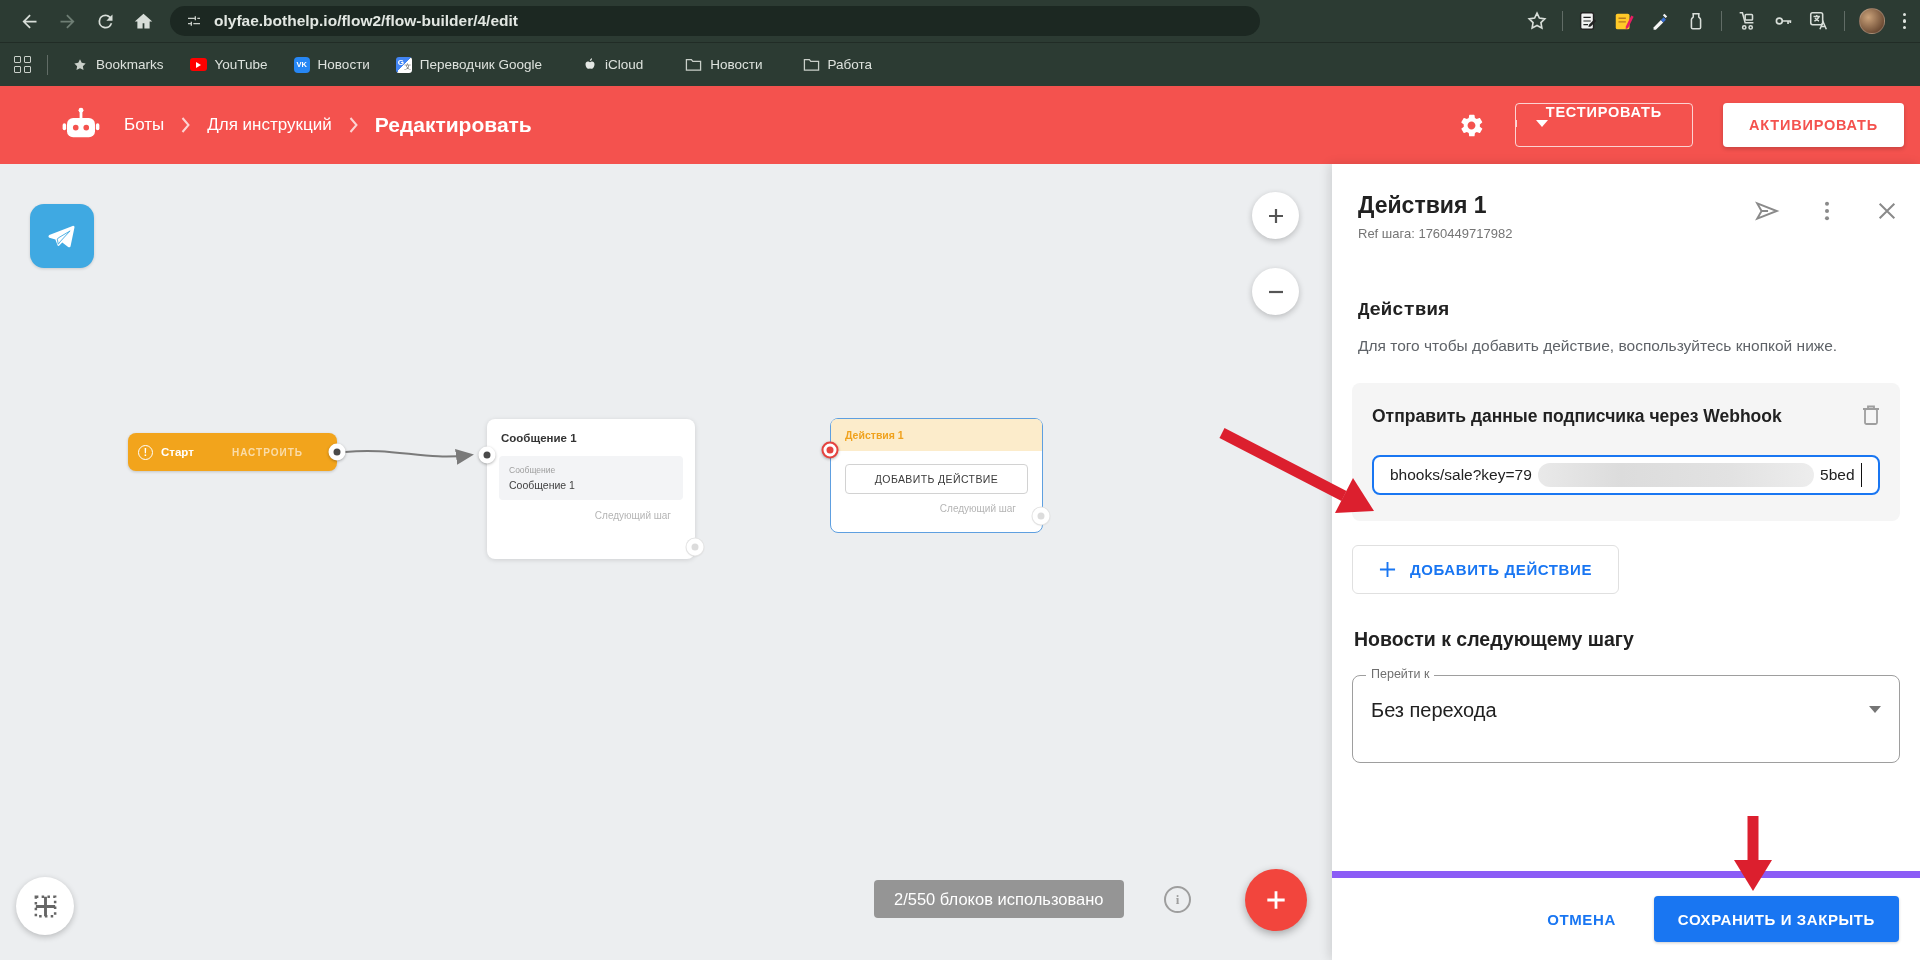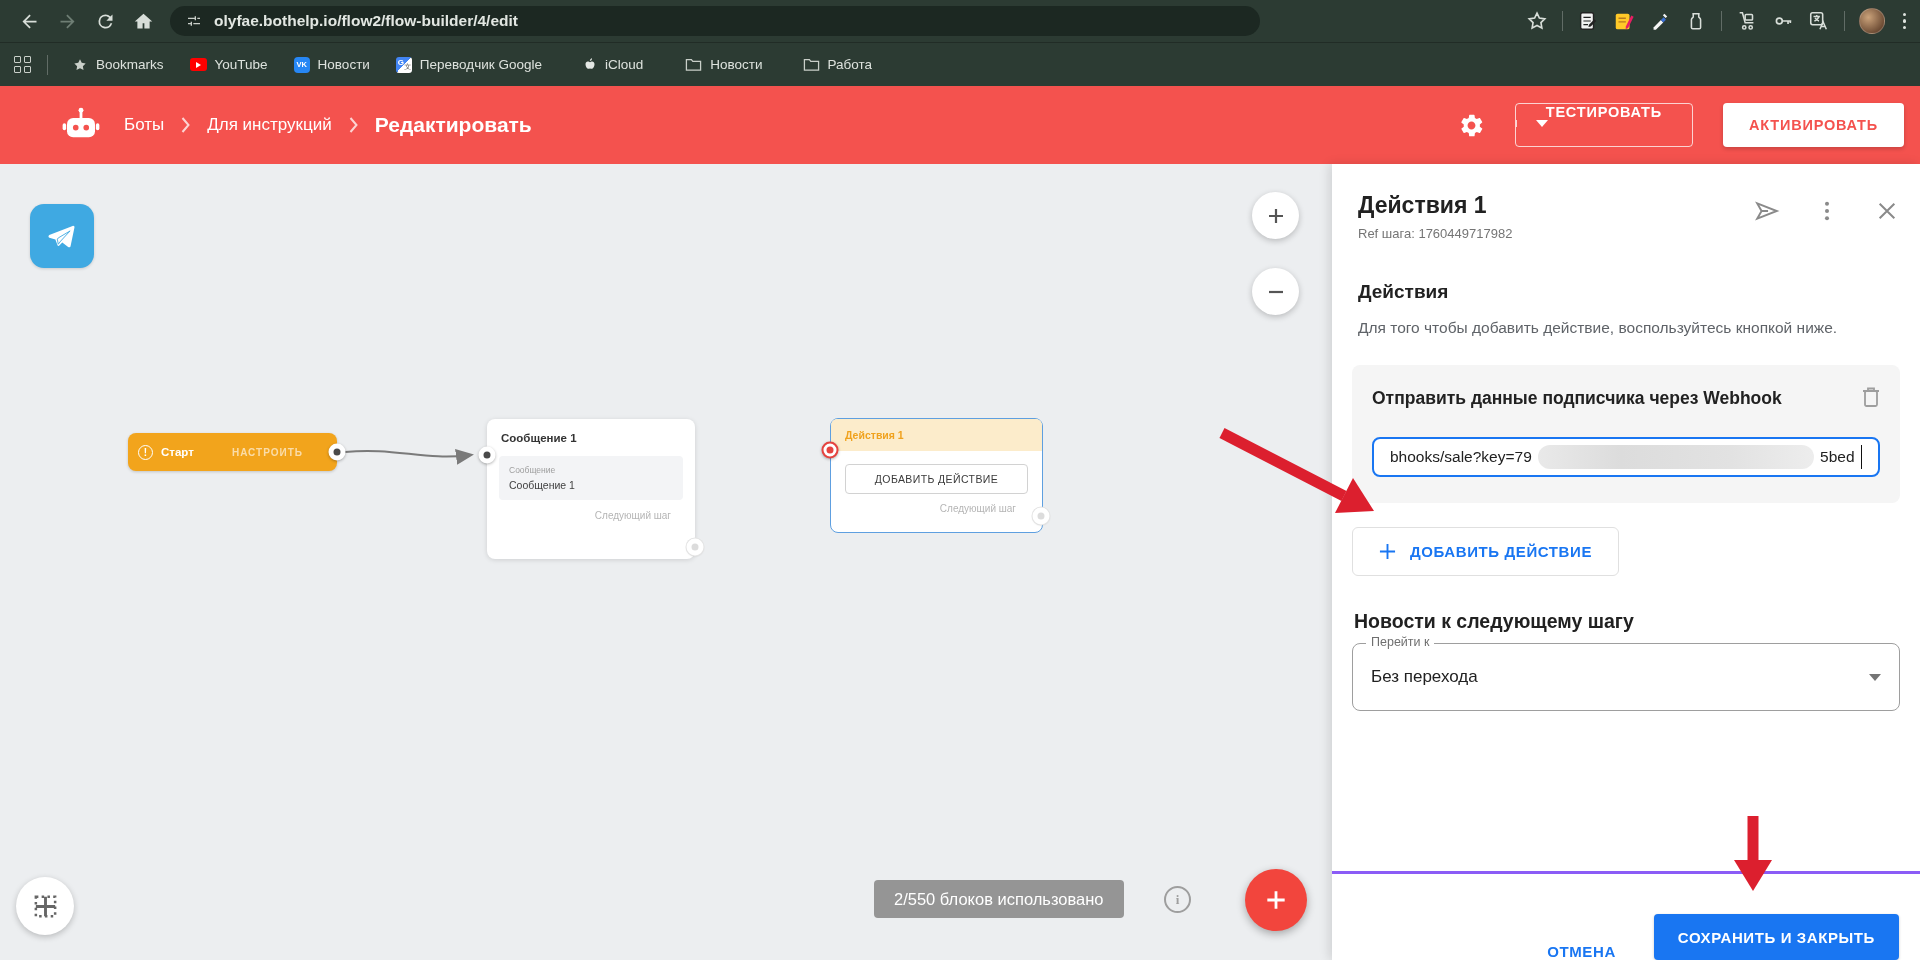--- a/index.html
+++ b/index.html
@@ -98,43 +98,43 @@
     border:none; box-shadow:0 3px 8px rgba(0,0,0,.3); display:flex; align-items:center; justify-content:center; }
   .fab svg { width:26px; height:26px; }
 
   
   .panel-inner { padding:28px 20px 0; }
   .p-head { display:flex; align-items:flex-start; }
   .p-title { font-size:23px; font-weight:bold; color:#212121; margin-left:6px; }
   .p-ref { font-size:13px; color:#757575; margin:7px 0 0 6px; }
   .p-icons { margin-left:auto; display:flex; align-items:center; gap:34px; padding-top:6px; }
   .p-icons .ic { background:none; border:none; display:flex; align-items:center; justify-content:center; width:26px; height:26px; }
-  .p-h2 { font-size:19px; font-weight:bold; color:#212121; margin:40px 0 0 6px; }
+  .p-h2 { font-size:19px; font-weight:bold; color:#212121; margin:58px 0 0 6px;font-family:Liberation Mono, monospace; }
   .p-hint { font-size:15.5px; color:#5F6368; line-height:1.45; margin:14px 0 0 6px; max-width:530px; }
 
   .wh-card { position:relative; margin-top:26px; background:#F5F5F5; border-radius:8px; padding:22px 20px 26px; }
   .wh-title { font-size:17.5px; font-weight:bold; color:#212121; line-height:1.35; max-width:420px; }
   .trash-btn { position:absolute; top:20px; right:18px; background:none; border:none; }
   .wh-input { margin-top:26px; height:40px; background:#fff; border:2px solid #1976F2; border-radius:8px;
     display:flex; align-items:center; padding:0 16px; gap:6px; font-size:15.5px; color:#212121; }
   .blur-pill { flex:1; height:24px; border-radius:12px; background:linear-gradient(90deg,#E9E9E9,#DCDCDC 30%,#E2E2E2 70%,#EDEDED); }
   .cursor { width:1.5px; height:24px; background:#111; }
 
   .add-action { margin-top:24px; display:inline-flex; align-items:center; gap:14px; background:#fff;
     border:1px solid #E0E0E0; border-radius:6px; padding:15px 26px; color:#1976F2; font-size:15px; font-weight:bold;
     letter-spacing:.6px; font-family:inherit; }
   .p-h2b { font-size:19.5px; font-weight:bold; color:#212121; margin:34px 0 0 2px; }
 
-  .select { position:relative; margin-top:10px; height:68px; border:1px solid #9E9E9E; border-radius:8px; background:#fff; }
+  .select { position:relative; margin-top:24px; height:88px; border:1px solid #9E9E9E; border-radius:8px; background:#fff; }
   .select .flabel { position:absolute; top:-9px; left:13px; background:#fff; padding:0 5px; font-size:12.5px; color:#6F6F6F; }
-  .select .val { font-size:17px; color:#212121; padding:23px 0 0 18px; }
+  .select .val { font-size:20px; color:#212121; padding:23px 0 0 18px; }
   .select .caret-down { position:absolute; right:18px; top:30px; border-top-color:#757575; }
 
-  .p-footer { position:absolute; left:0; right:0; bottom:0; height:89px; border-top:3px solid #8b5cf6;
-    display:flex; align-items:flex-end; justify-content:flex-end; gap:38px; padding-right:21px; background:#fff; }
+  .p-footer { position:absolute; left:0; right:0; bottom:0; height:89px; border-top:7px solid #8b5cf6;
+    display:flex; align-items:center; justify-content:flex-end; gap:38px; padding-right:21px; background:#fff; }
   .btn-cancel { background:none; border:none; color:#1976F2; font-size:15px; font-weight:bold; letter-spacing:.6px; font-family:inherit; }
   .btn-save { background:#1976F2; color:#fff; border:none; border-radius:4px; height:46px; padding:0 24px;
     font-size:15px; font-weight:bold; letter-spacing:.6px; font-family:inherit; box-shadow:0 1px 3px rgba(0,0,0,.2); }
 
   .overlay { position:fixed; left:0; top:0; width:1920px; height:960px; pointer-events:none; z-index:100; }
   .flow-svg { position:absolute; left:0; top:0; width:1332px; height:796px; }
 </style>
 </head>
 <body>
 

